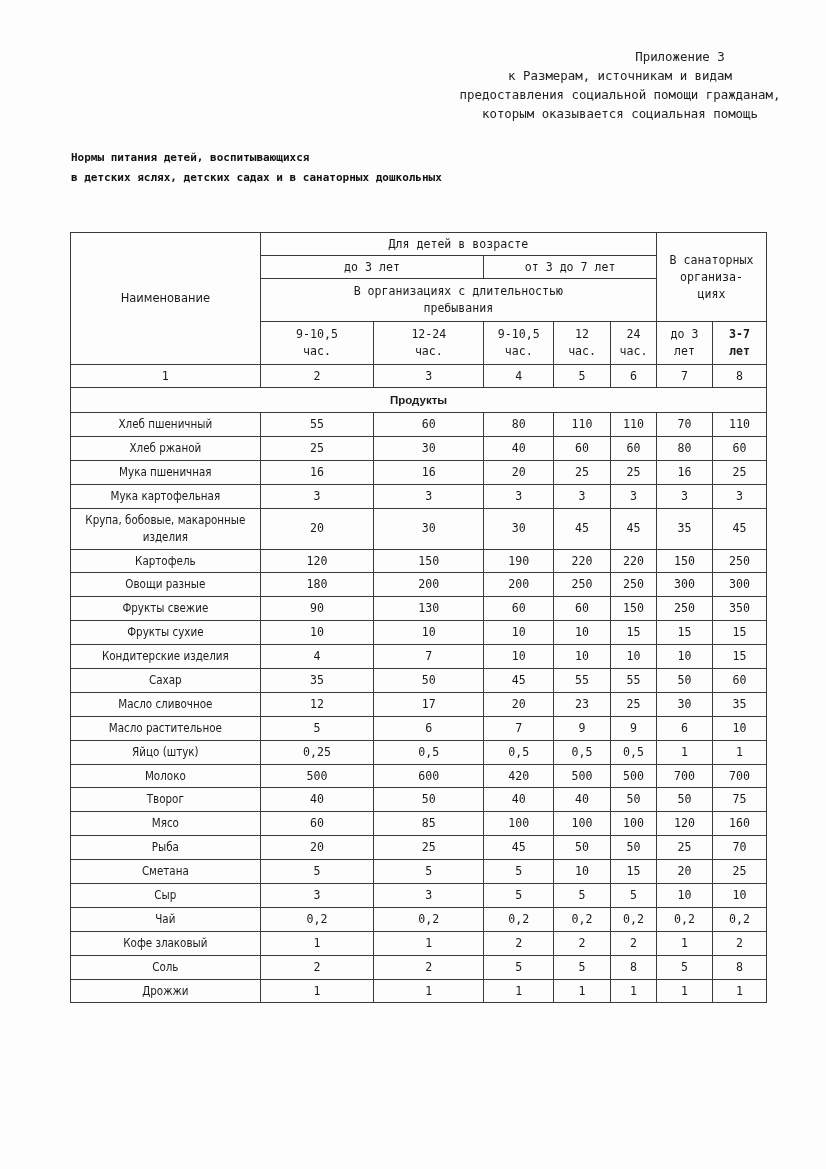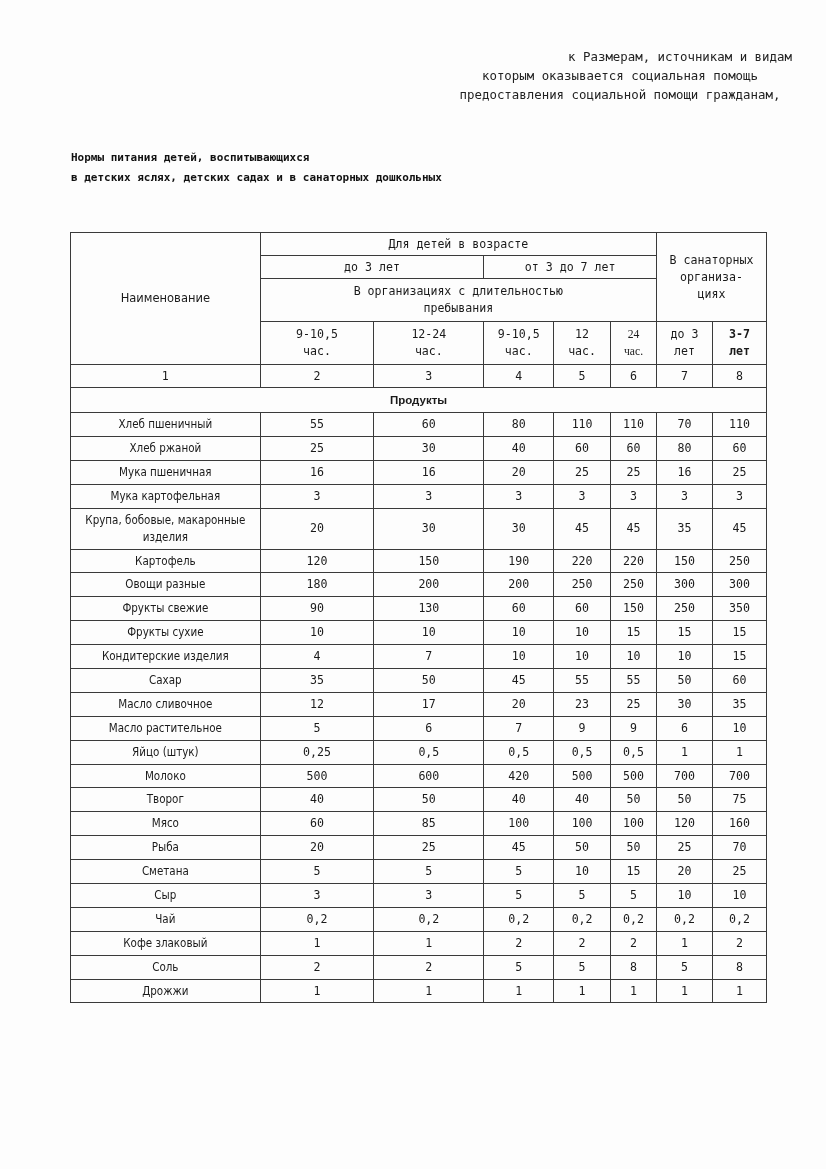--- a/index.html
+++ b/index.html
@@ -19,23 +19,24 @@
   .section td { height:24px; font-weight:bold; font-family:Liberation Sans, sans-serif; font-size:11.5px; }
   .data td { height:22.9px; }
   .data td.name { font-family:"DejaVu Sans Condensed","DejaVu Sans", sans-serif; font-size:11.5px; }
   .data.tall td { height:40px; line-height:17px; }
   .hdr-name { font-family:"DejaVu Sans", sans-serif; font-size:11.5px; }
 </style>
 </head>
 <body>
 
 <div class="appendix">
+  <div>Приложение 3</div>
   <div>к Размерам, источникам и видам</div>
+  <div>предоставления социальной помощи гражданам,</div>
   <div>которым оказывается социальная помощь</div>
-  <div>предоставления социальной помощи гражданам,</div>
 </div>
 
 <div class="title">
   <div>Нормы питания детей, воспитывающихся</div>
   <div>в детских яслях, детских садах и в санаторных дошкольных</div>
 </div>
 
 <table class="norms">
   <colgroup>
     <col style="width:190px">
@@ -70,21 +71,21 @@
           <div>час.</div>
         </td>
         <td style="height: 42px;">
           <div>9-10,5</div>
           <div>час.</div>
         </td>
         <td style="height: 42px;">
           <div>12</div>
           <div>час.</div>
         </td>
-        <td style="height: 42px; font-family: Liberation Serif, serif;">
+        <td style="height: 42px;">
           <div>24</div>
           <div>час.</div>
         </td>
         <td style="height: 42px;">
           <div>до 3</div>
           <div>лет</div>
         </td>
         <td style="height: 42px; font-weight: bold;">
           <div>3-7</div>
           <div>лет</div>

